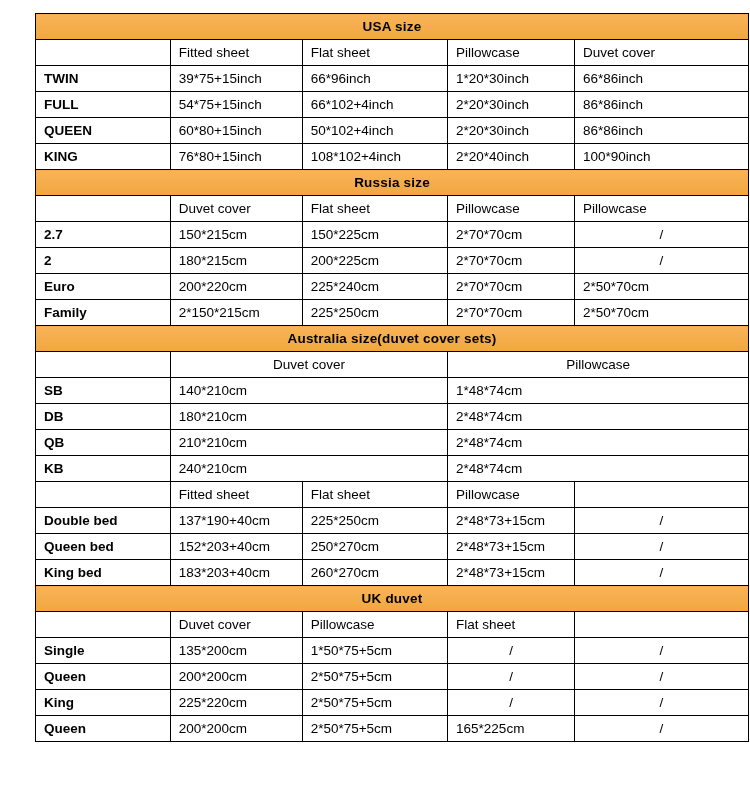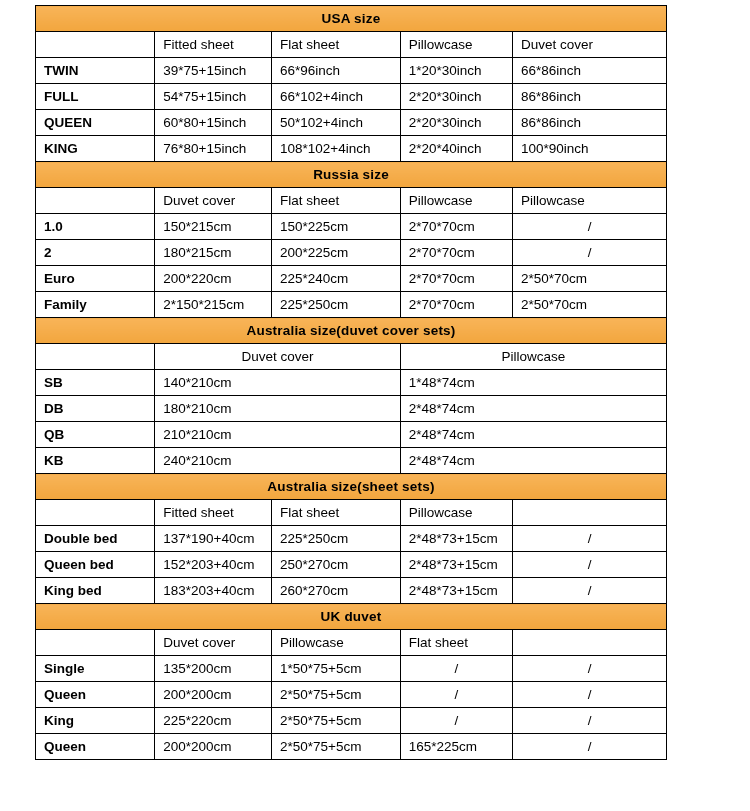--- a/index.html
+++ b/index.html
@@ -3,22 +3,22 @@
 <meta charset="utf-8">
 <style>
   html, body {
     margin: 0;
     padding: 0;
     background: #ffffff;
     font-family: "Liberation Sans", sans-serif;
     color: #000;
   }
   .chart-wrap {
-    width: 632px;
-    margin: 5px 0 0 35px;
+    width: 714px;
+    margin: 13px 0 0 35px;
   }
   table.size-chart {
     width: 100%;
     border-collapse: collapse;
     table-layout: fixed;
   }
   table.size-chart td {
     border: 1px solid #000;
     height: 25px;
     padding: 0 8px;
@@ -107,21 +107,21 @@
           <td class="section-title" colspan="5">Russia size</td>
         </tr>
         <tr>
           <td class="col-header"></td>
           <td class="col-header">Duvet cover</td>
           <td class="col-header">Flat sheet</td>
           <td class="col-header">Pillowcase</td>
           <td class="col-header">Pillowcase</td>
         </tr>
         <tr>
-          <td class="row-label">1.0</td>
+          <td class="row-label">2.7</td>
           <td class="cell">150*215cm</td>
           <td class="cell">150*225cm</td>
           <td class="cell">2*70*70cm</td>
           <td class="cell slash">/</td>
         </tr>
         <tr>
           <td class="row-label">2</td>
           <td class="cell">180*215cm</td>
           <td class="cell">200*225cm</td>
           <td class="cell">2*70*70cm</td>
@@ -161,23 +161,20 @@
         </tr>
         <tr>
           <td class="row-label">QB</td>
           <td class="cell" colspan="2">210*210cm</td>
           <td class="cell" colspan="2">2*48*74cm</td>
         </tr>
         <tr>
           <td class="row-label">KB</td>
           <td class="cell" colspan="2">240*210cm</td>
           <td class="cell" colspan="2">2*48*74cm</td>
-        </tr>
-        <tr>
-          <td class="section-title" colspan="5">Australia size(sheet sets)</td>
         </tr>
         <tr>
           <td class="col-header"></td>
           <td class="col-header">Fitted sheet</td>
           <td class="col-header">Flat sheet</td>
           <td class="col-header">Pillowcase</td>
           <td class="col-header"></td>
         </tr>
         <tr>
           <td class="row-label">Double bed</td>

